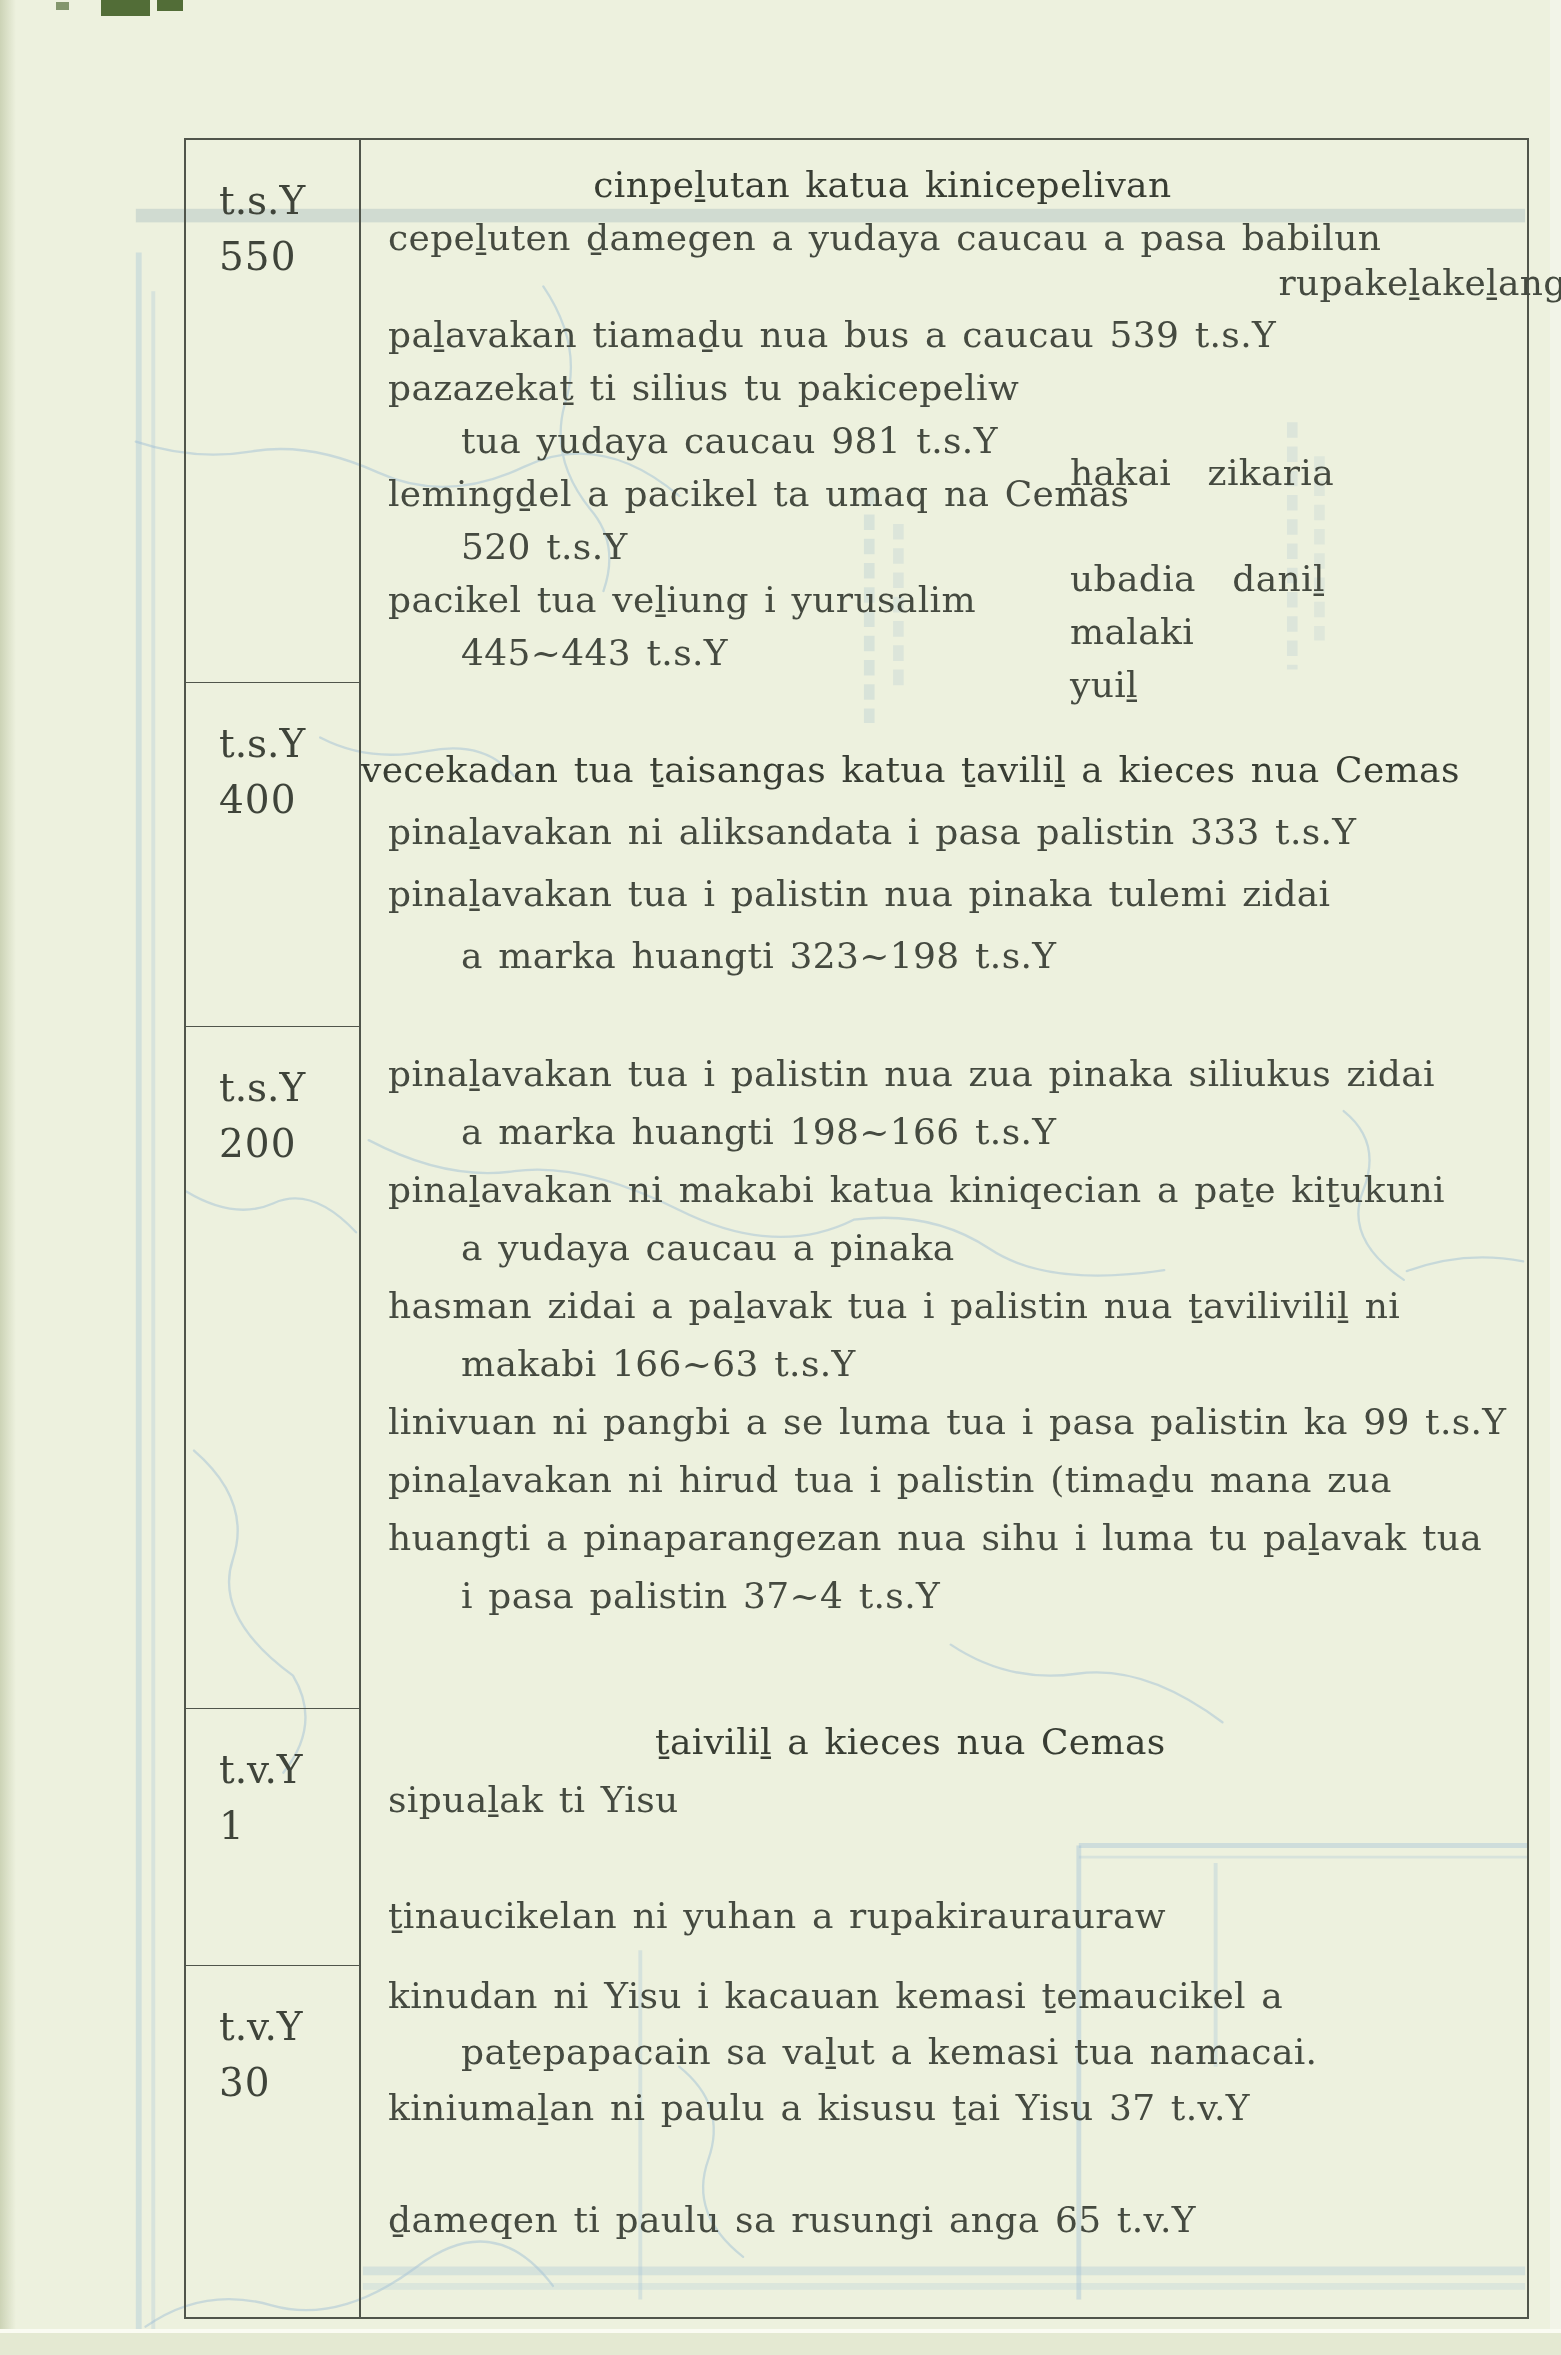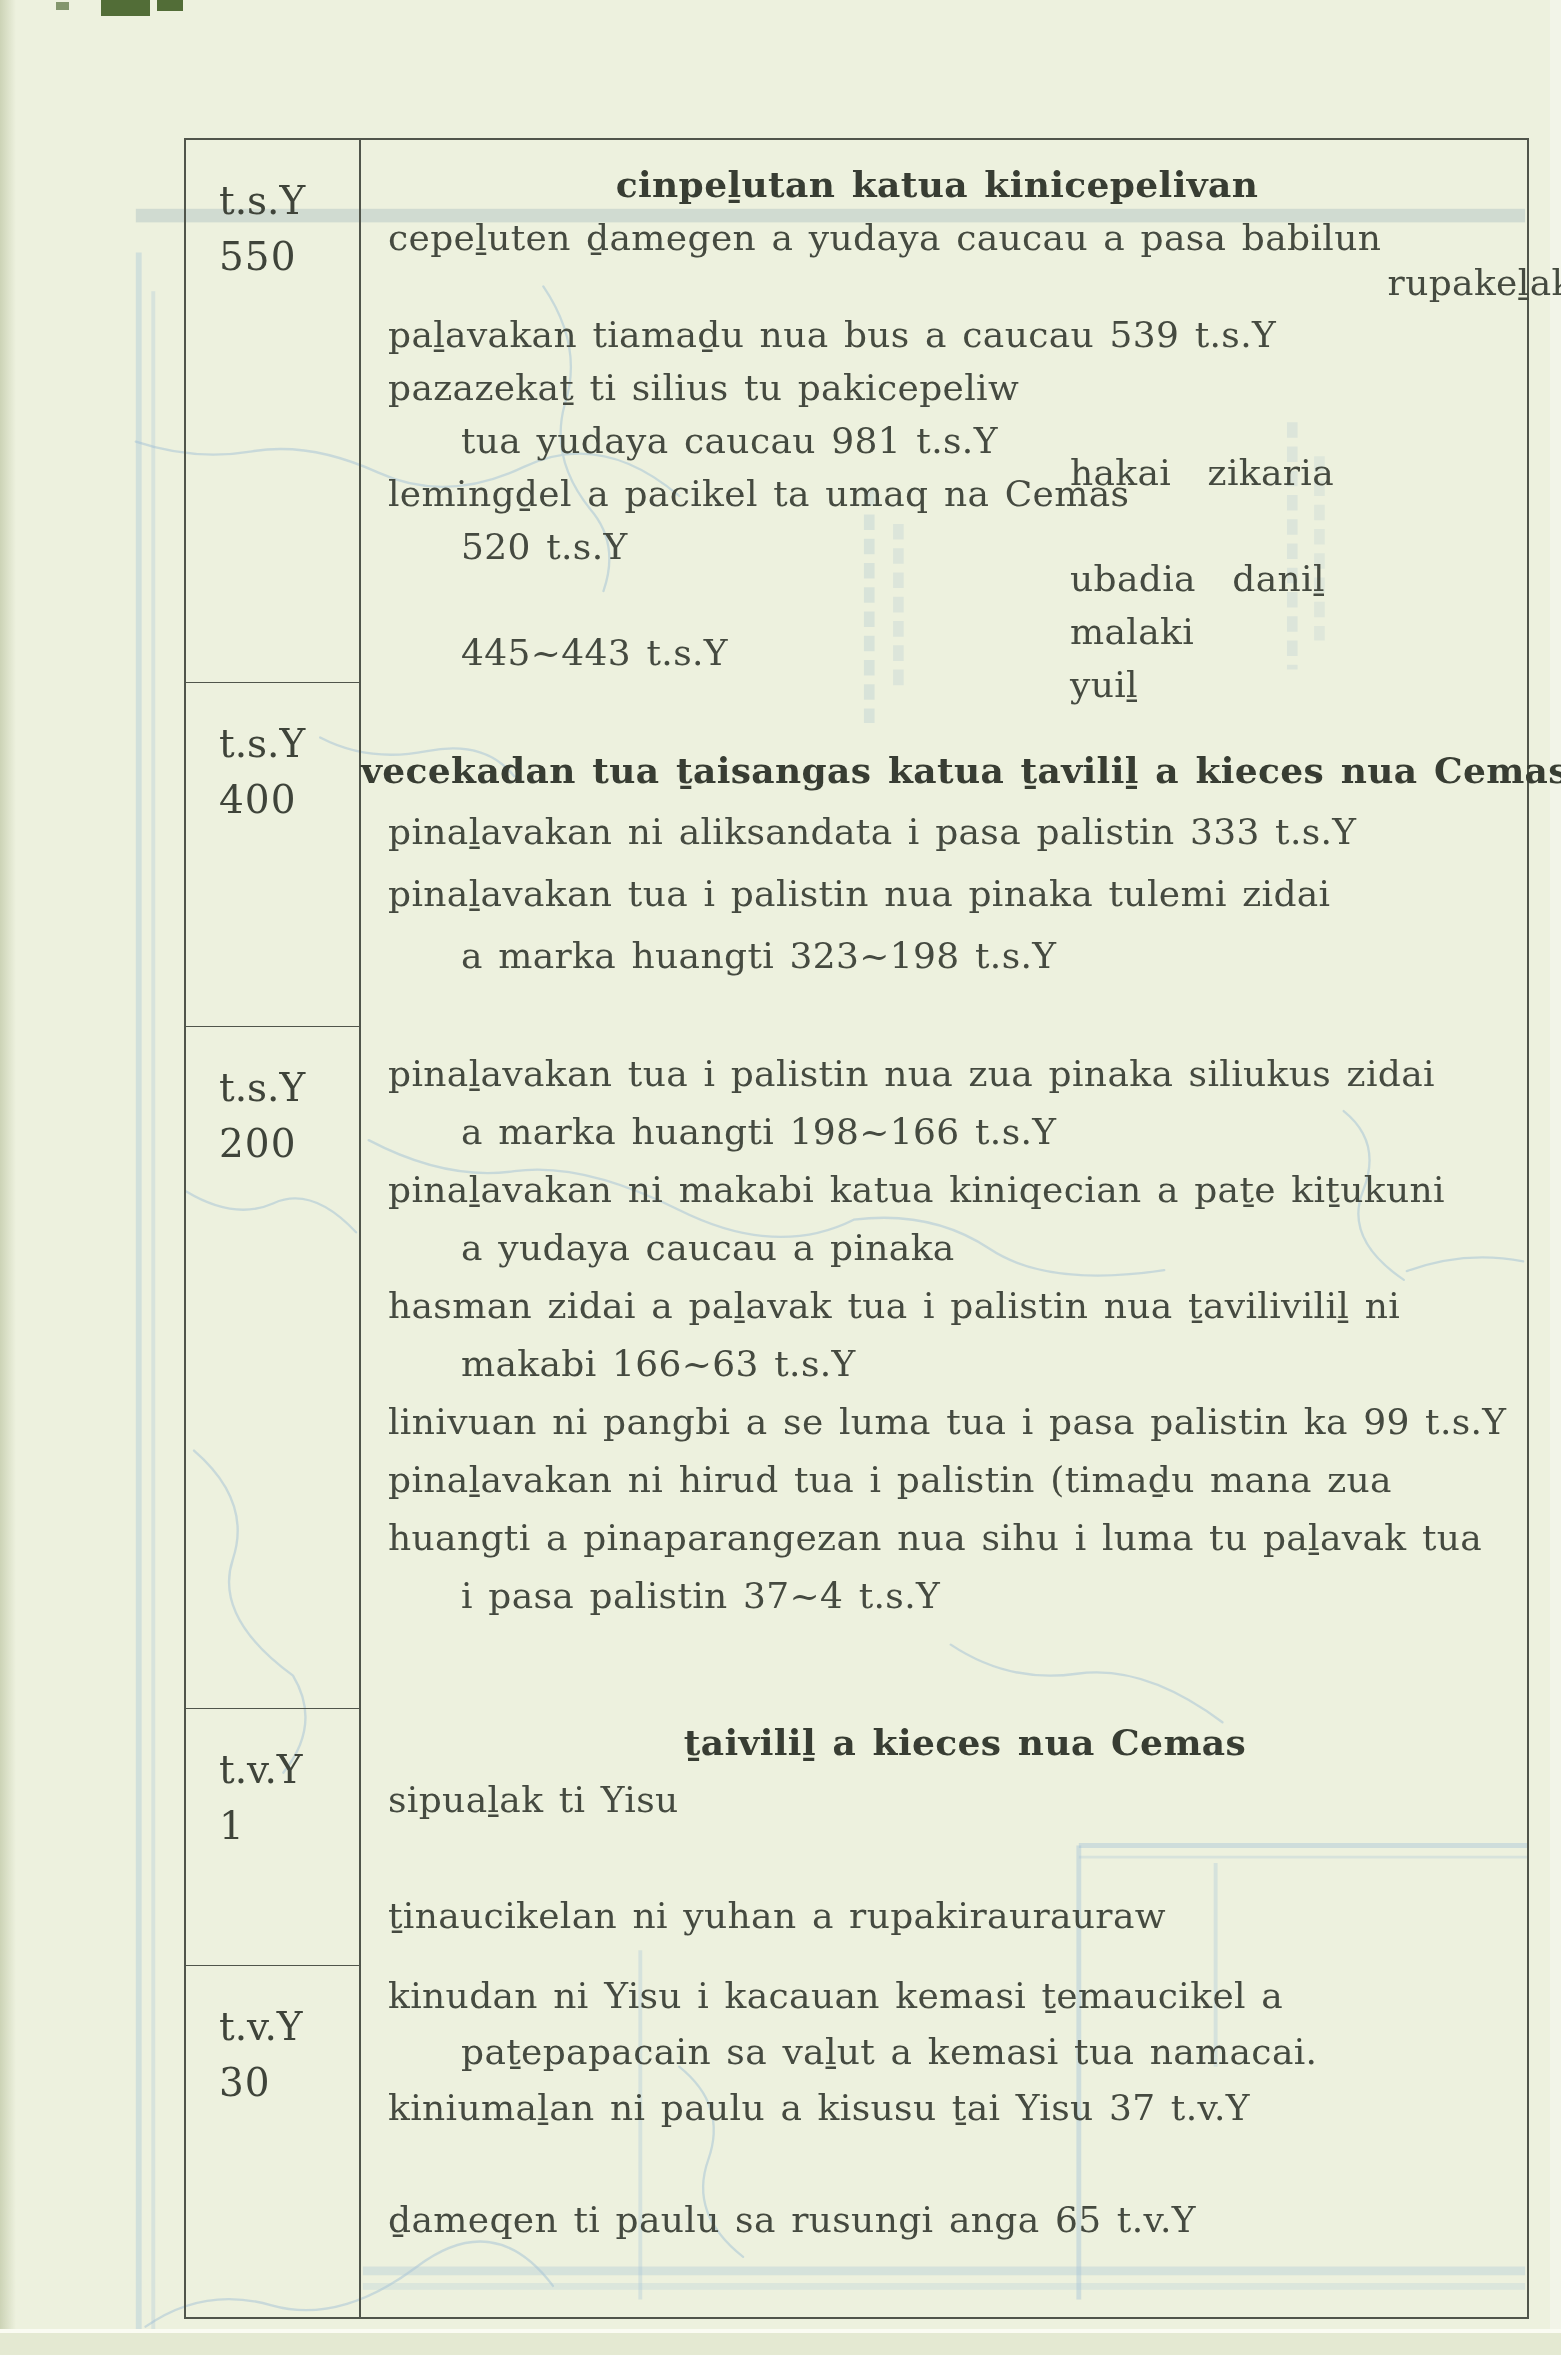--- a/index.html
+++ b/index.html
@@ -45,21 +45,21 @@
   .row{position:relative;height:58px;line-height:58px;font-size:36px;
        padding-left:27px;white-space:pre;word-spacing:.10em;letter-spacing:.01em;}
   .sec-0 .row{height:53px;line-height:53px;}
   .sec-1 .row{height:62px;line-height:62px;}
   .sec-4 .row{height:56px;line-height:56px;}
   .row.tight{height:44px;line-height:37px;}
   .row.indent{padding-left:100px;}
   .row.center{text-align:center;padding-left:0;padding-right:202px;}
   .row.center3{text-align:center;padding-left:0;padding-right:146px;}
   .row.right{text-align:right;padding-left:0;padding-right:39px;}
-  .row.bold .txt{font-weight:700;color:#383d33;text-align:center;}
+  .row.bold .txt{font-weight:400;color:#383d33;text-align:center;}
   .annot{position:absolute;left:709px;top:0;white-space:pre;margin-top:32px;}
 </style>
 </head>
 <body>
 
 <svg class="map" width="1561" height="2355" viewBox="0 0 1609 2427">
   <g stroke="#a3c2d6" fill="none" stroke-width="2.4" opacity="0.5" stroke-linecap="round">
     <path d="M140 455 q60 20 120 10 t130 22 t150 -6 t160 30"></path>
     <path d="M560 295 q42 62 22 122 q-16 58 30 112 q26 34 10 80"></path>
     <path d="M380 1175 q80 42 150 32 t170 40 t180 10 q80 -10 140 30 t180 22"></path>
@@ -113,21 +113,21 @@
   <div class="content">
       <div class="sec sec-0">
         <div class="row bold center"><span class="txt">cinpeḻutan katua kinicepelivan</span></div>
         <div class="row"><span class="txt">cepeḻuten ḏamegen a yudaya caucau a pasa babilun</span></div>
         <div class="row right tight"><span class="txt">rupakeḻakeḻang</span></div>
         <div class="row"><span class="txt">paḻavakan tiamaḏu nua bus a caucau 539 t.s.Y</span></div>
         <div class="row"><span class="txt">pazazekaṯ ti silius tu pakicepeliw</span></div>
         <div class="row indent"><span class="txt">tua yudaya caucau 981 t.s.Y</span><span class="annot">hakai zikaria</span></div>
         <div class="row"><span class="txt">lemingḏel a pacikel ta umaq na Cemas</span></div>
         <div class="row indent"><span class="txt">520 t.s.Y</span><span class="annot">ubadia daniḻ</span></div>
-        <div class="row"><span class="annot">malaki</span></div>
+        <div class="row"><span class="txt">pacikel tua veḻiung i yurusalim</span><span class="annot">malaki</span></div>
         <div class="row indent"><span class="txt">445~443 t.s.Y</span><span class="annot">yuiḻ</span></div>
       </div>
       <div class="sec sec-1">
         <div class="row bold center3"><span class="txt">vecekadan tua ṯaisangas katua ṯaviliḻ a kieces nua Cemas</span></div>
         <div class="row"><span class="txt">pinaḻavakan ni aliksandata i pasa palistin 333 t.s.Y</span></div>
         <div class="row"><span class="txt">pinaḻavakan tua i palistin nua pinaka tulemi zidai</span></div>
         <div class="row indent"><span class="txt">a marka huangti 323~198 t.s.Y</span></div>
       </div>
       <div class="sec sec-2">
         <div class="row"><span class="txt">pinaḻavakan tua i palistin nua zua pinaka siliukus zidai</span></div>

